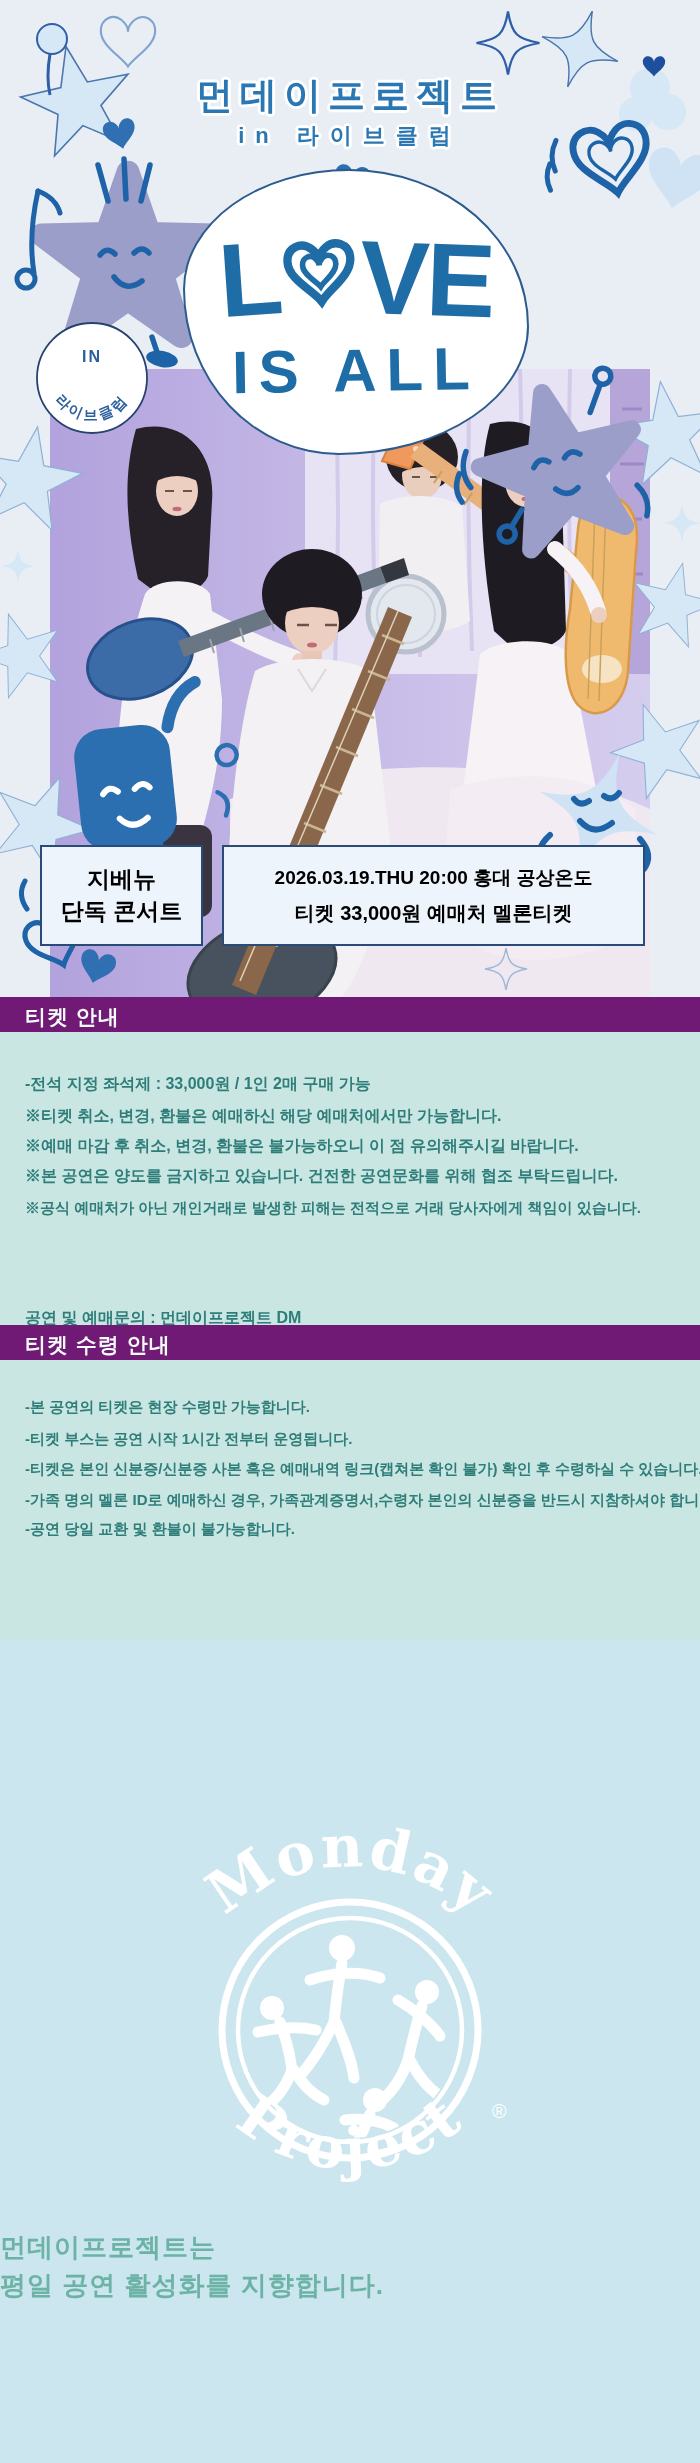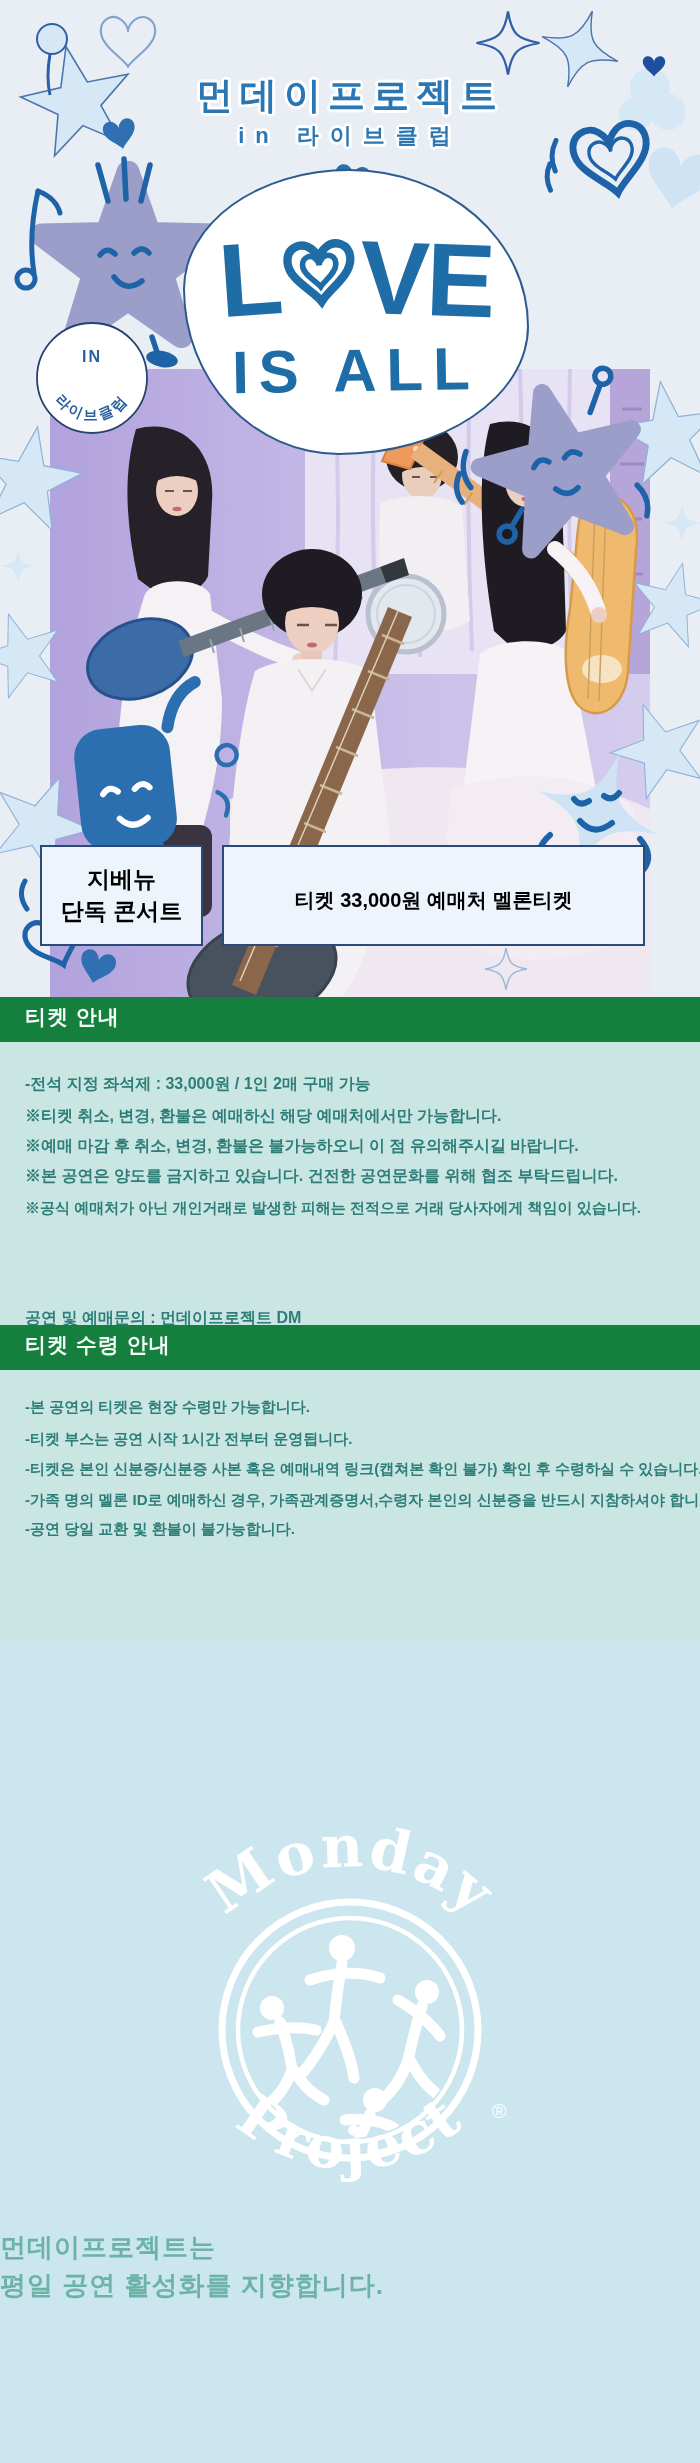--- a/index.html
+++ b/index.html
@@ -30,21 +30,21 @@
   .badge{position:absolute;left:34px;top:309px;width:116px;height:116px;}
   .info-box{position:absolute;top:834px;height:101px;background:#eef4fb;
          border:2px solid #2a4a78;box-sizing:border-box;color:#000000;
          display:flex;flex-direction:column;align-items:center;justify-content:center;}
   .box-left{left:40px;width:163px;font-size:23px;font-weight:bold;line-height:1.35;}
   .box-right{left:222px;width:423px;}
   .box-right .l1{font-size:19px;font-weight:bold;}
   .box-right .l2{font-size:20px;font-weight:bold;margin-top:9px;}
   
   .ticket{top:997px;height:643px;background:#c9e6e3;}
-  .band{position:absolute;left:0;width:700px;height:45px;background:#15803d;
+  .band{position:absolute;left:0;width:700px;height:35px;background:#701a75;
         color:#f3faf8;font-size:21px;font-weight:bold;line-height:39px;
         padding-left:25px;box-sizing:border-box;letter-spacing:1px;}
   .band1{top:0;}
   .band2{top:328px;}
   .tline{position:absolute;left:25px;margin:0;white-space:nowrap;
          color:#2e7d79;font-weight:bold;font-size:16px;text-align:center;}
   .small{font-size:15px;}
   .t0{top:77px;}.t1{top:109px;}.t2{top:139px;}.t3{top:169px;}.t4{top:202px;}
   .tcontact{top:267px;margin-top:44px;}
   .p0{top:401px;}.p1{top:433px;}.p2{top:463px;}.p3{top:494px;}.p4{top:523px;}
@@ -329,20 +329,21 @@
           <textPath href="#badgeArc" startOffset="50%" text-anchor="middle">라이브클럽</textPath>
         </text>
       </svg>
     </div>
 
     <div class="info-box box-left">
       <div>지베뉴</div>
       <div>단독 콘서트</div>
     </div>
     <div class="info-box box-right">
+      <div class="l1">2026.03.19.THU   20:00 홍대 공상온도</div>
       <div class="l2">티켓 33,000원   예매처 멜론티켓</div>
     </div>
   </section>
 
   <section class="ticket">
     <div class="band band1">티켓 안내</div>
     <p class="tline t0">-전석 지정 좌석제 : 33,000원 / 1인 2매 구매 가능</p>
     <p class="tline t1">※티켓 취소, 변경, 환불은 예매하신 해당 예매처에서만 가능합니다.</p>
     <p class="tline t3">※본 공연은 양도를 금지하고 있습니다. 건전한 공연문화를 위해 협조 부탁드립니다.</p>
     <p class="tline t2">※예매 마감 후 취소, 변경, 환불은 불가능하오니 이 점 유의해주시길 바랍니다.</p>

